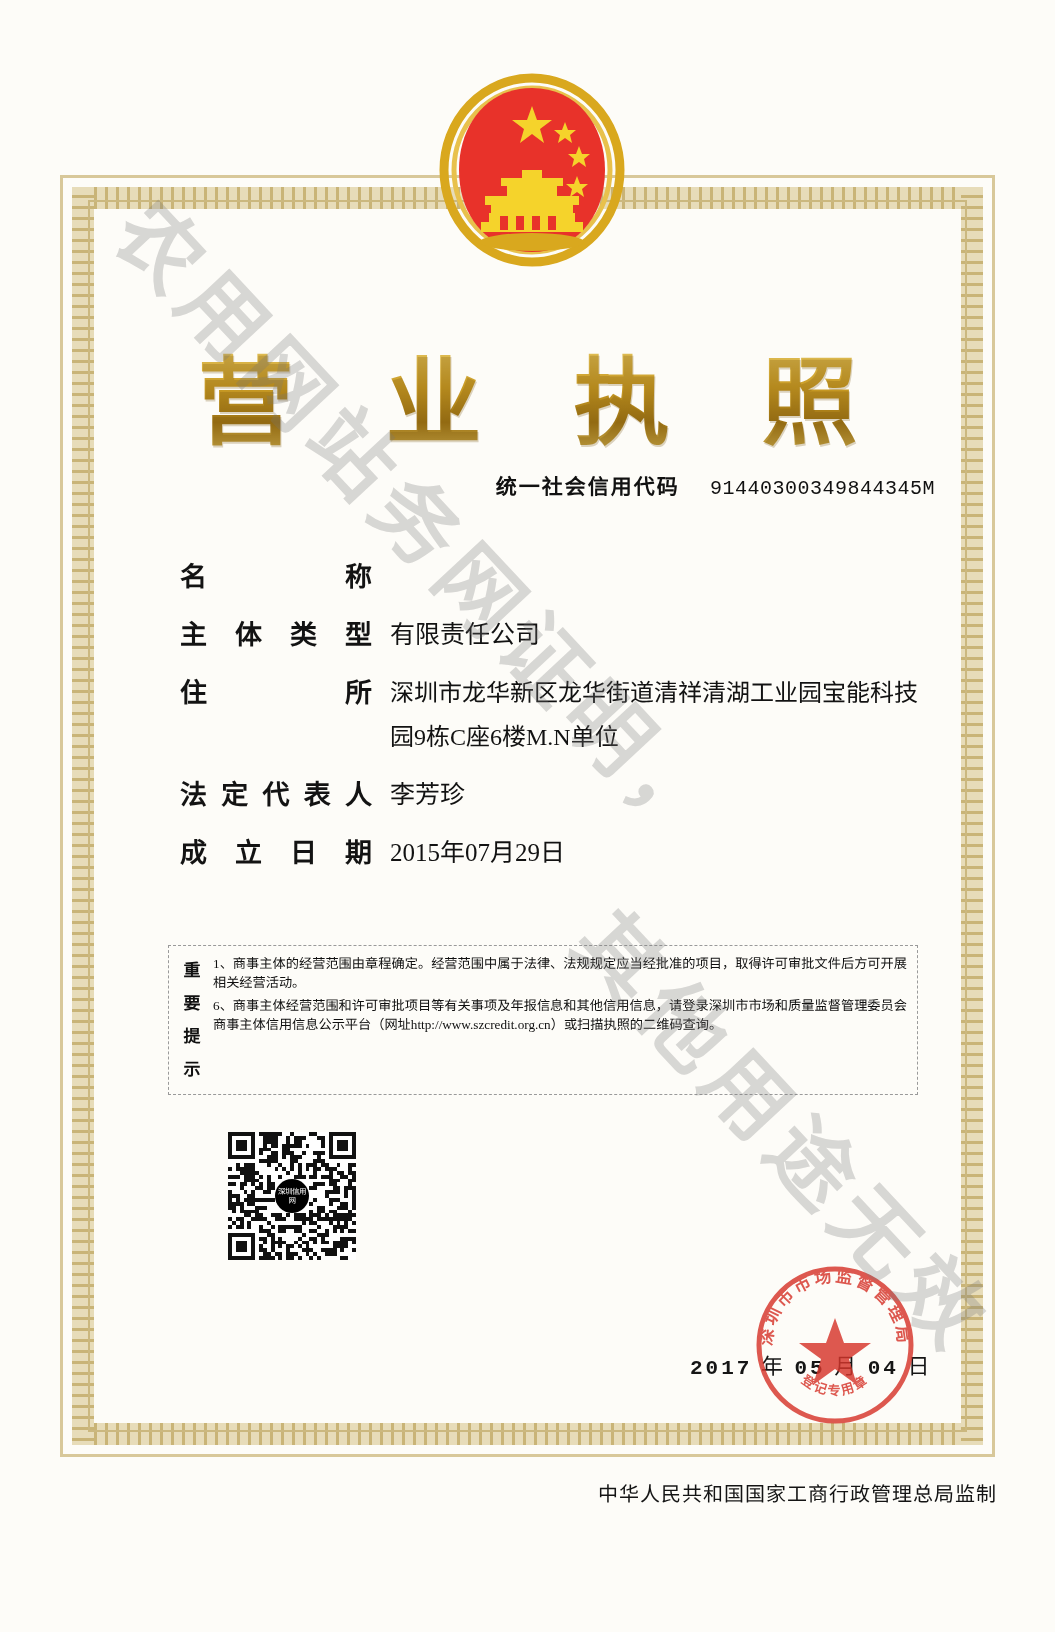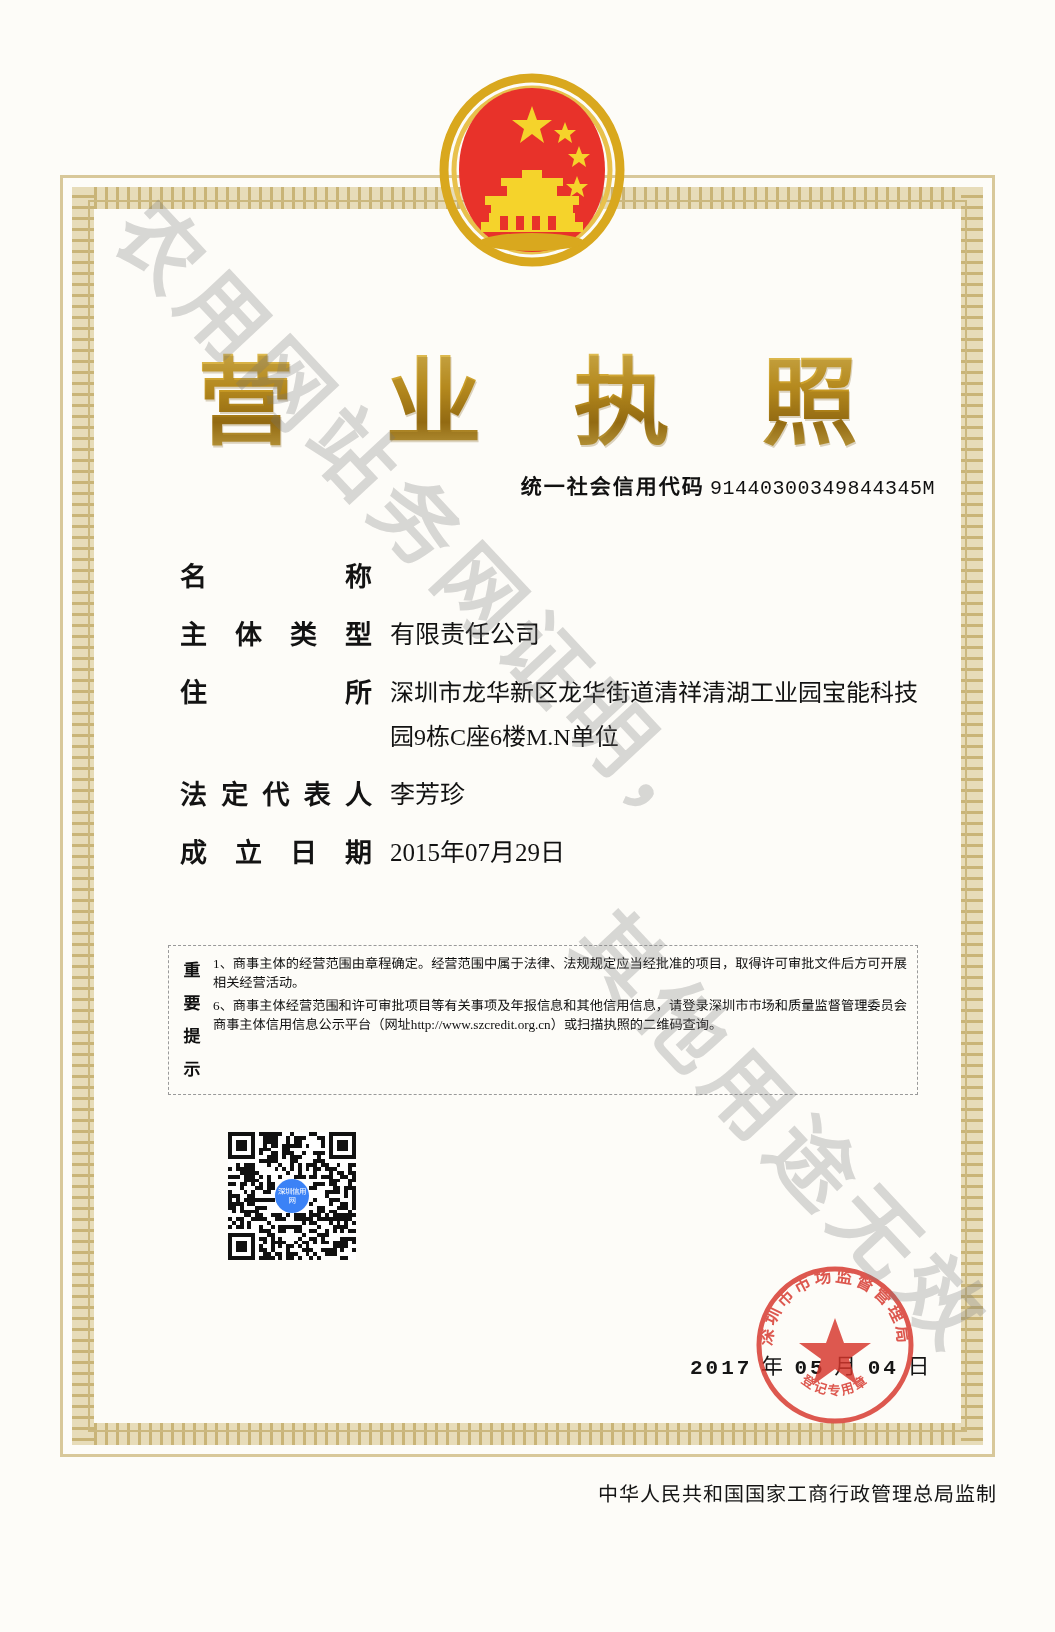--- a/index.html
+++ b/index.html
@@ -117,21 +117,21 @@
   }
   .credit-row .credit-label {
     font-family: "Liberation Serif", serif;
     font-weight: bold;
     letter-spacing: 2px;
   }
   .credit-row .credit-value {
     font-family: "Liberation Mono", monospace;
     font-size: 20px;
     letter-spacing: 0.5px;
-    margin-left: 0;
+    margin-left: 25px;
   }
 
   
   .fields {
     position: absolute;
     left: 180px;
     top: 555px;
     width: 790px;
   }
   .field-row {
@@ -204,21 +204,21 @@
   }
   .qr canvas, .qr svg { display: block; }
   .qr-center {
     position: absolute;
     left: 50%;
     top: 50%;
     transform: translate(-50%, -50%);
     width: 34px;
     height: 34px;
     border-radius: 50%;
-    background: #3b82f6;
+    background: #000000;
     color: #fff;
     font-size: 7.5px;
     line-height: 9px;
     text-align: center;
     display: flex;
     align-items: center;
     justify-content: center;
     letter-spacing: -0.5px;
     box-sizing: border-box;
     padding: 2px;

